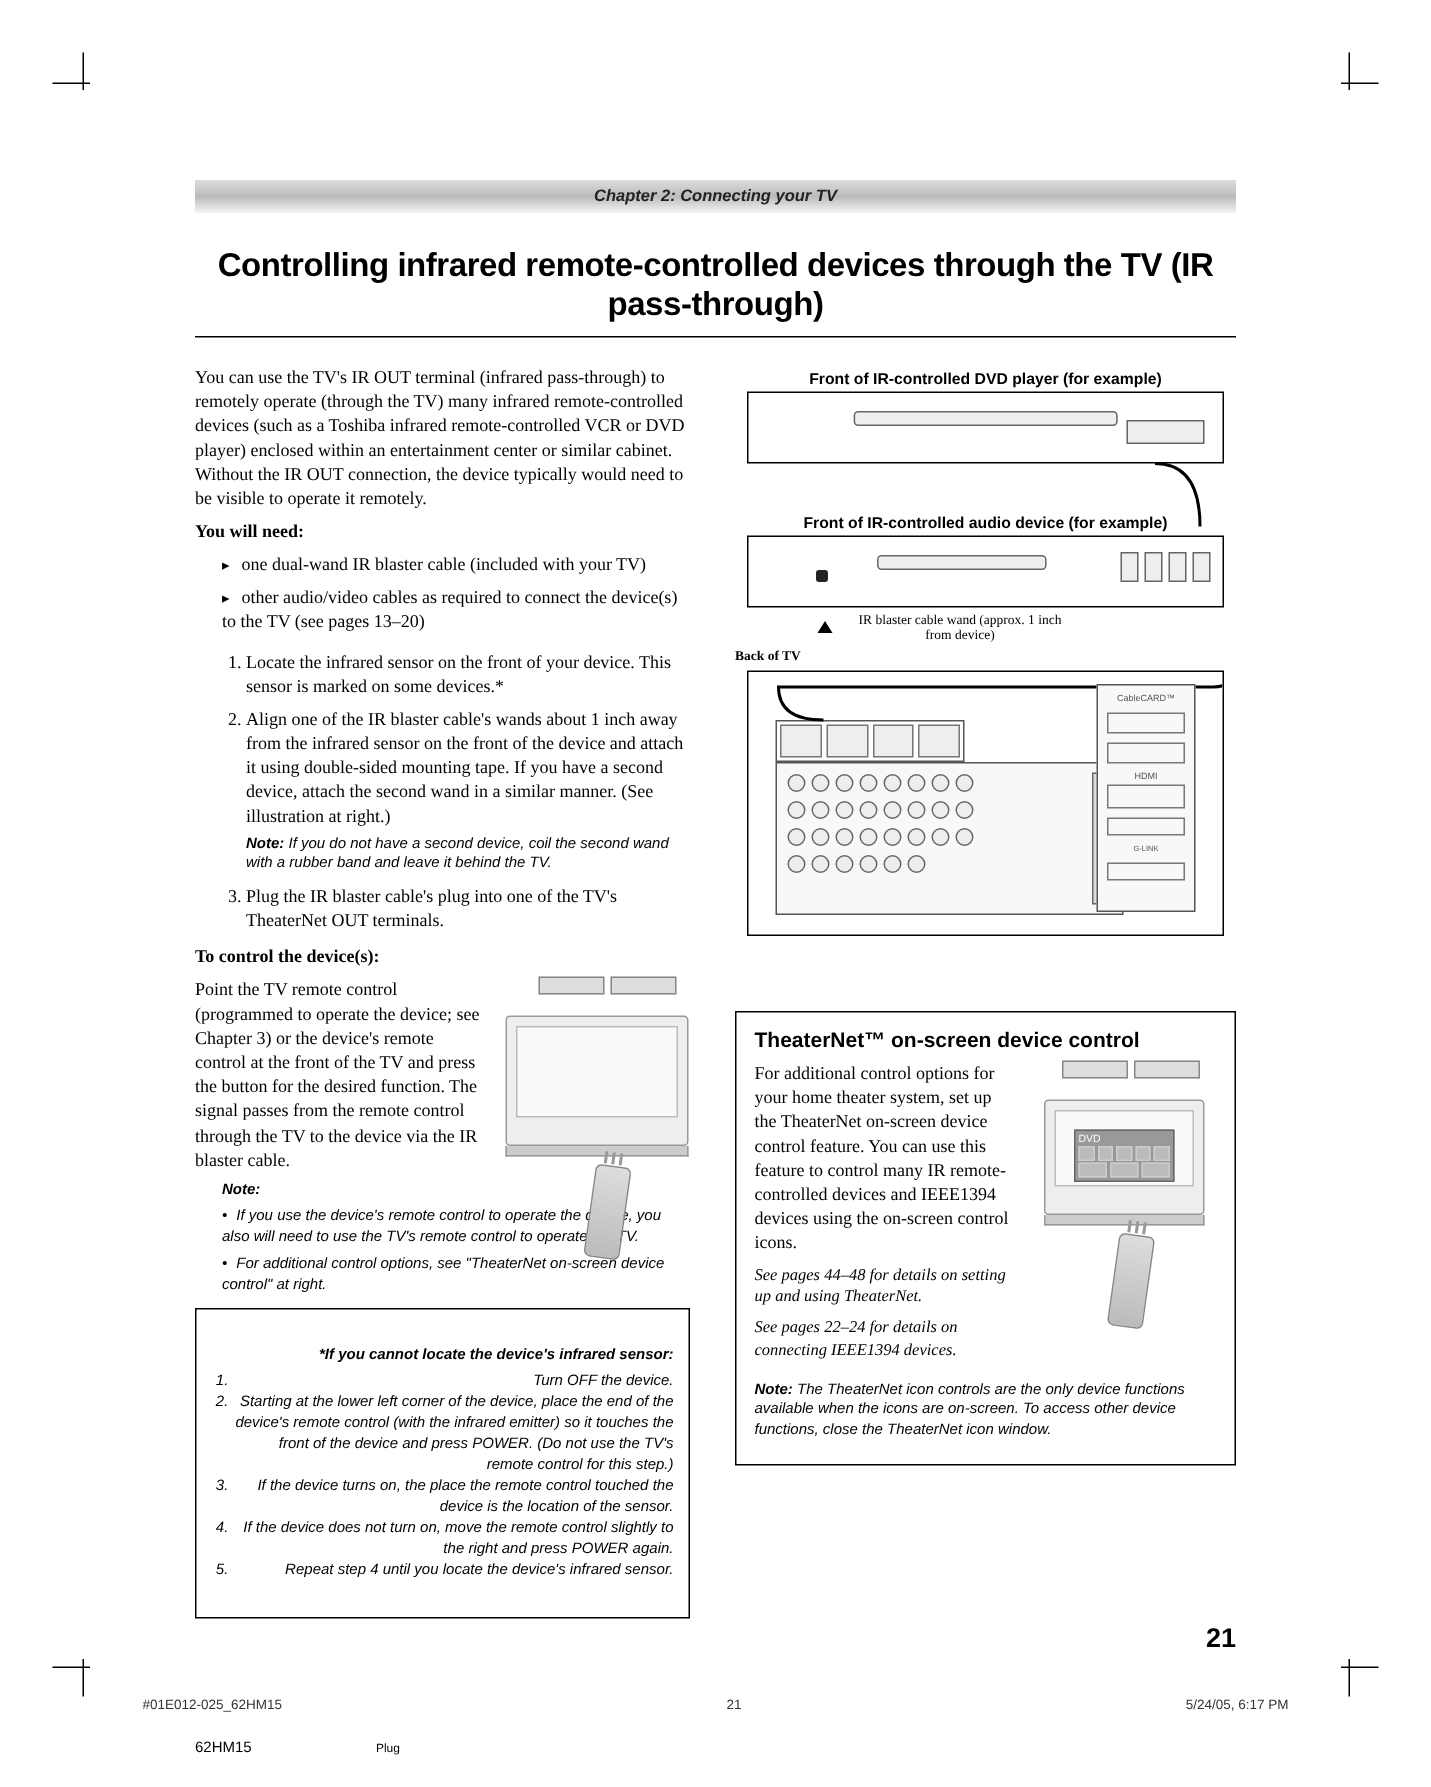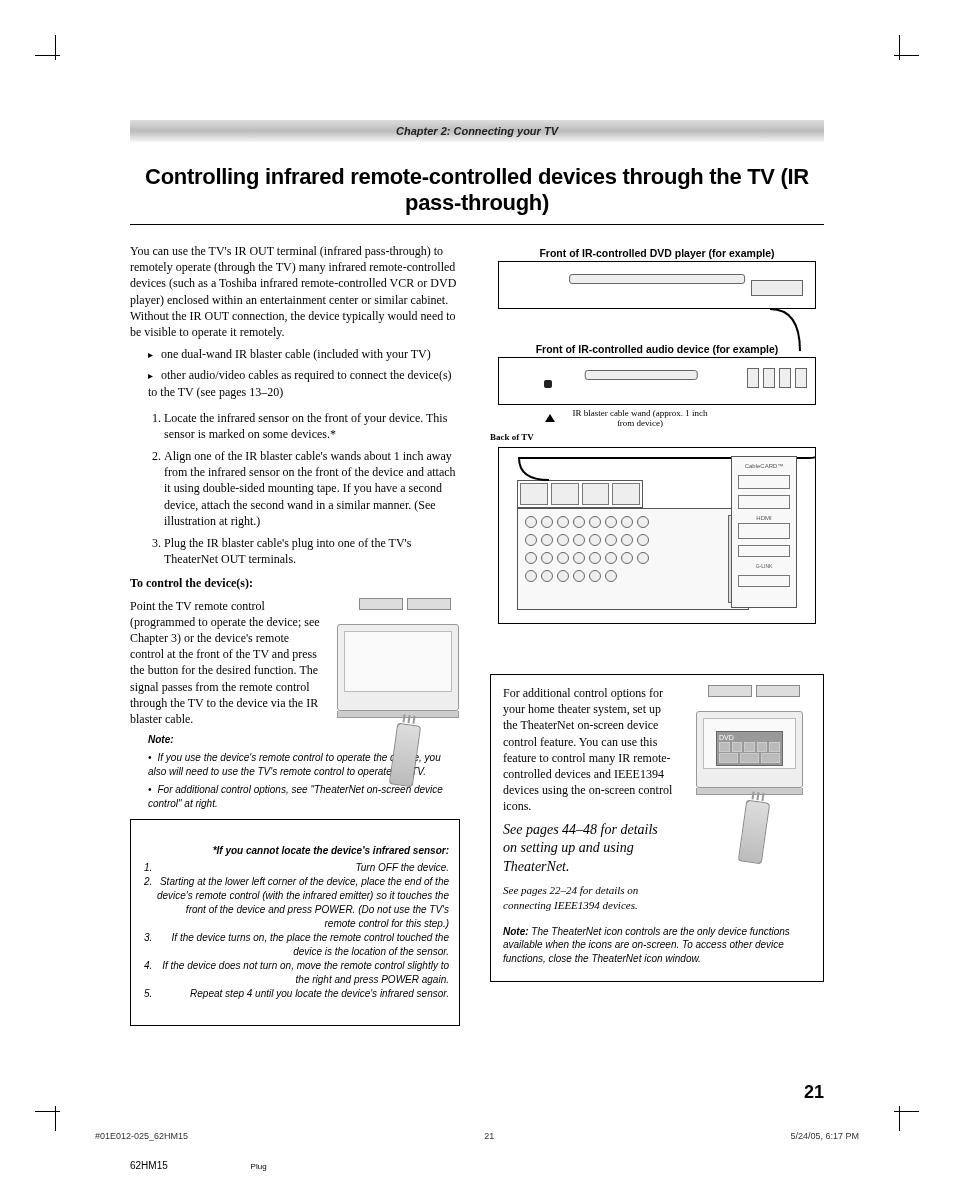--- a/index.html
+++ b/index.html
@@ -127,29 +127,34 @@
   <div class="chapter-bar">Chapter 2: Connecting your TV</div>
 
   <h1 class="title">Controlling infrared remote-controlled devices through the TV (IR pass-through)</h1>
   <hr class="rule">
 
   <div class="cols">
 
     <div class="left">
       <p>You can use the TV's IR OUT terminal (infrared pass-through) to remotely operate (through the TV) many infrared remote-controlled devices (such as a Toshiba infrared remote-controlled VCR or DVD player) enclosed within an entertainment center or similar cabinet. Without the IR OUT connection, the device typically would need to be visible to operate it remotely.</p>
 
+      <p class="bold">You will need:</p>
       <ul class="tri">
         <li>one dual-wand IR blaster cable (included with your TV)</li>
         <li>other audio/video cables as required to connect the device(s) to the TV (see pages 13–20)</li>
       </ul>
 
       <ol class="num">
         <li>Locate the infrared sensor on the front of your device. This sensor is marked on some devices.*</li>
         <li>
           <span>Align one of the IR blaster cable's wands about 1 inch away from the infrared sensor on the front of the device and attach it using double-sided mounting tape. If you have a second device, attach the second wand in a similar manner. (See illustration at right.)</span>
+          <div class="note-inner" style="margin-left:0;margin-top:4px;">
+            <span class="nb">Note:</span>
+            <span class="ital">If you do not have a second device, coil the second wand with a rubber band and leave it behind the TV.</span>
+          </div>
         </li>
         <li>Plug the IR blaster cable's plug into one of the TV's TheaterNet OUT terminals.</li>
       </ol>
 
       <p class="bold">To control the device(s):</p>
       <div class="control-wrap">
         <p class="control-text">Point the TV remote control (programmed to operate the device; see Chapter 3) or the device's remote control at the front of the TV and press the button for the desired function. The signal passes from the remote control through the TV to the device via the IR blaster cable.</p>
         <div class="mini-illus">
           <div class="vcrs">
               <div></div>
@@ -274,24 +279,25 @@
           <div style="margin:6px;height:12px;border:1px solid #777;"></div>
           <div style="margin:2px 6px;font-size:6px;font-family:Arial;text-align:center;color:#555;">HDMI</div>
           <div style="margin:2px 6px;height:14px;border:1px solid #777;"></div>
           <div style="margin:6px 6px 2px 6px;height:10px;border:1px solid #777;"></div>
           <div style="margin:6px;font-size:5px;font-family:Arial;text-align:center;color:#555;">G-LINK</div>
           <div style="margin:6px;height:10px;border:1px solid #777;"></div>
         </div>
       </div>
 
       <div class="theater-box">
+        <h3>TheaterNet™ on-screen device control</h3>
         <div class="theater-content">
           <div class="theater-text">
             <p>For additional control options for your home theater system, set up the TheaterNet on-screen device control feature. You can use this feature to control many IR remote-controlled devices and IEEE1394 devices using the on-screen control icons.</p>
-            <p class="ital" style="font-size:14px;">See pages 44–48 for details on setting up and using TheaterNet.</p>
+            <p class="ital" style="font-size:11px;">See pages 44–48 for details on setting up and using TheaterNet.</p>
             <p class="ital" style="font-size:11px;">See pages 22–24 for details on connecting IEEE1394 devices.</p>
           </div>
           <div class="theater-illus">
             <div class="vcrs">
                 <div></div>
                 <div></div>
               </div>
             <div class="tv-box" style="width:105px;height:75px;">
               <div class="tv-screen">
                 <div class="osd">

